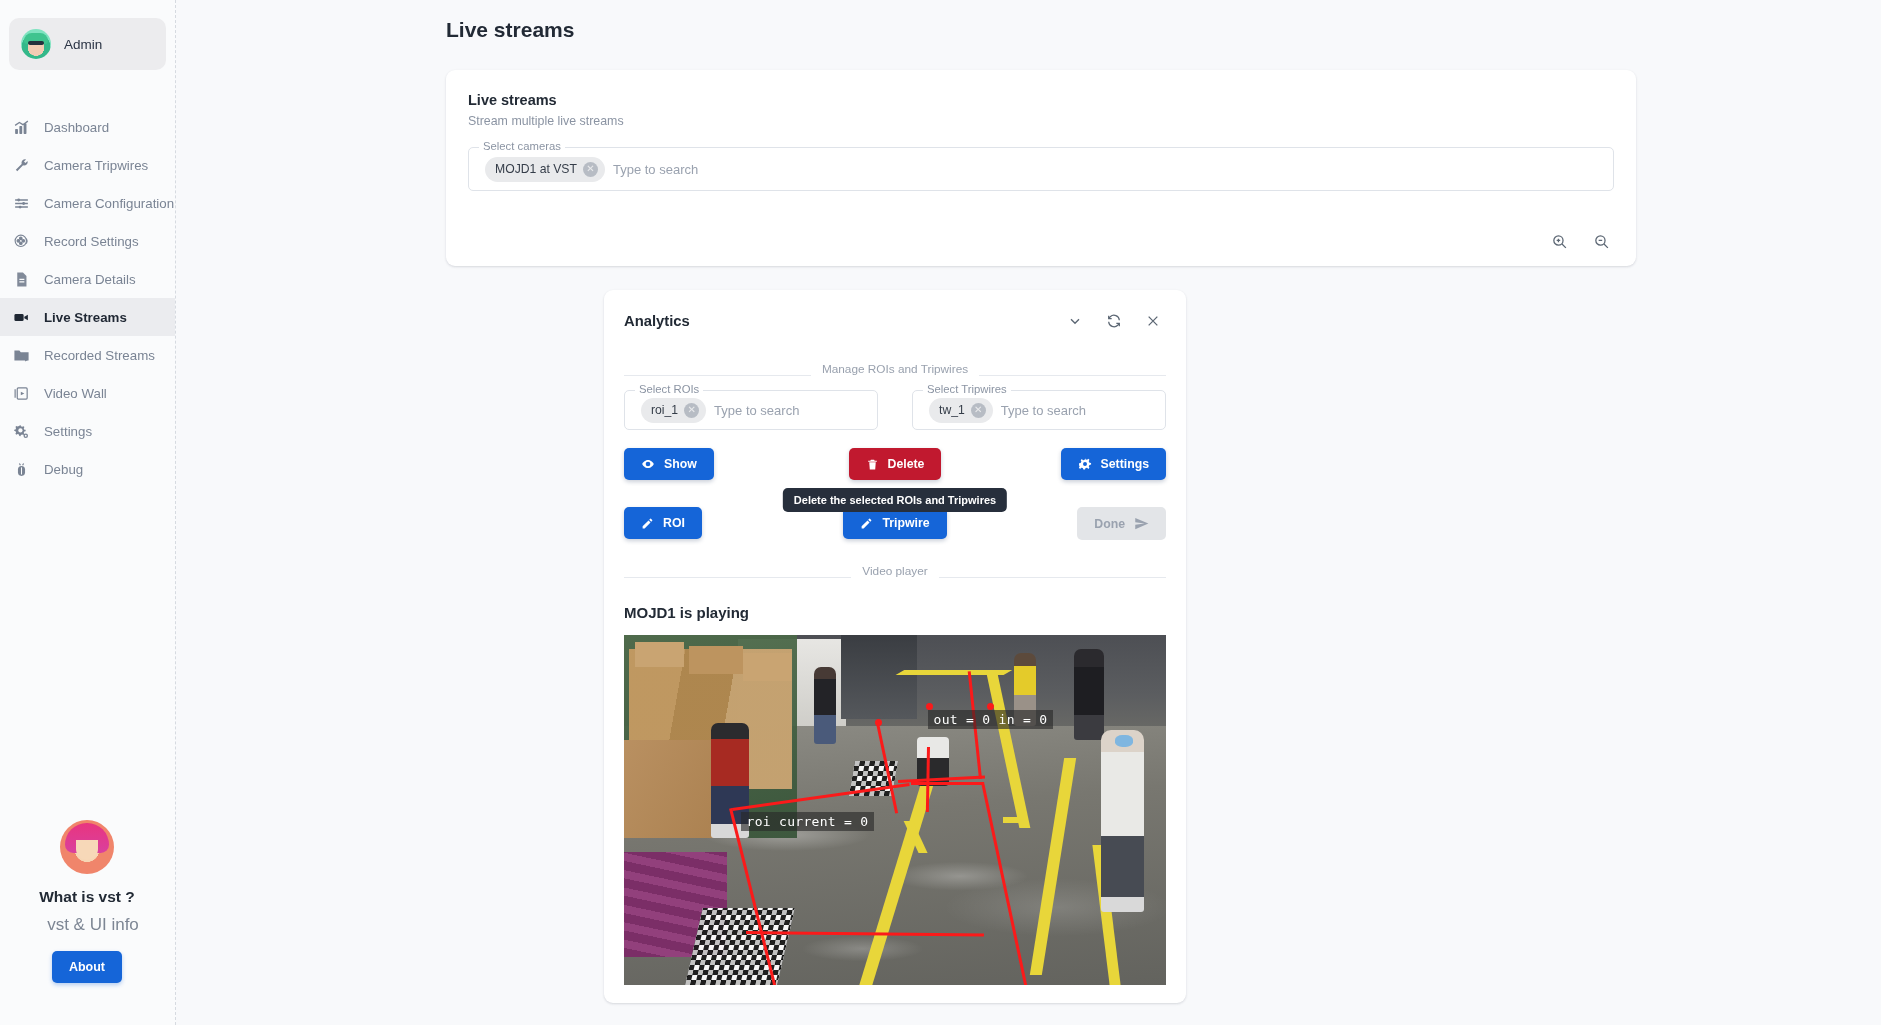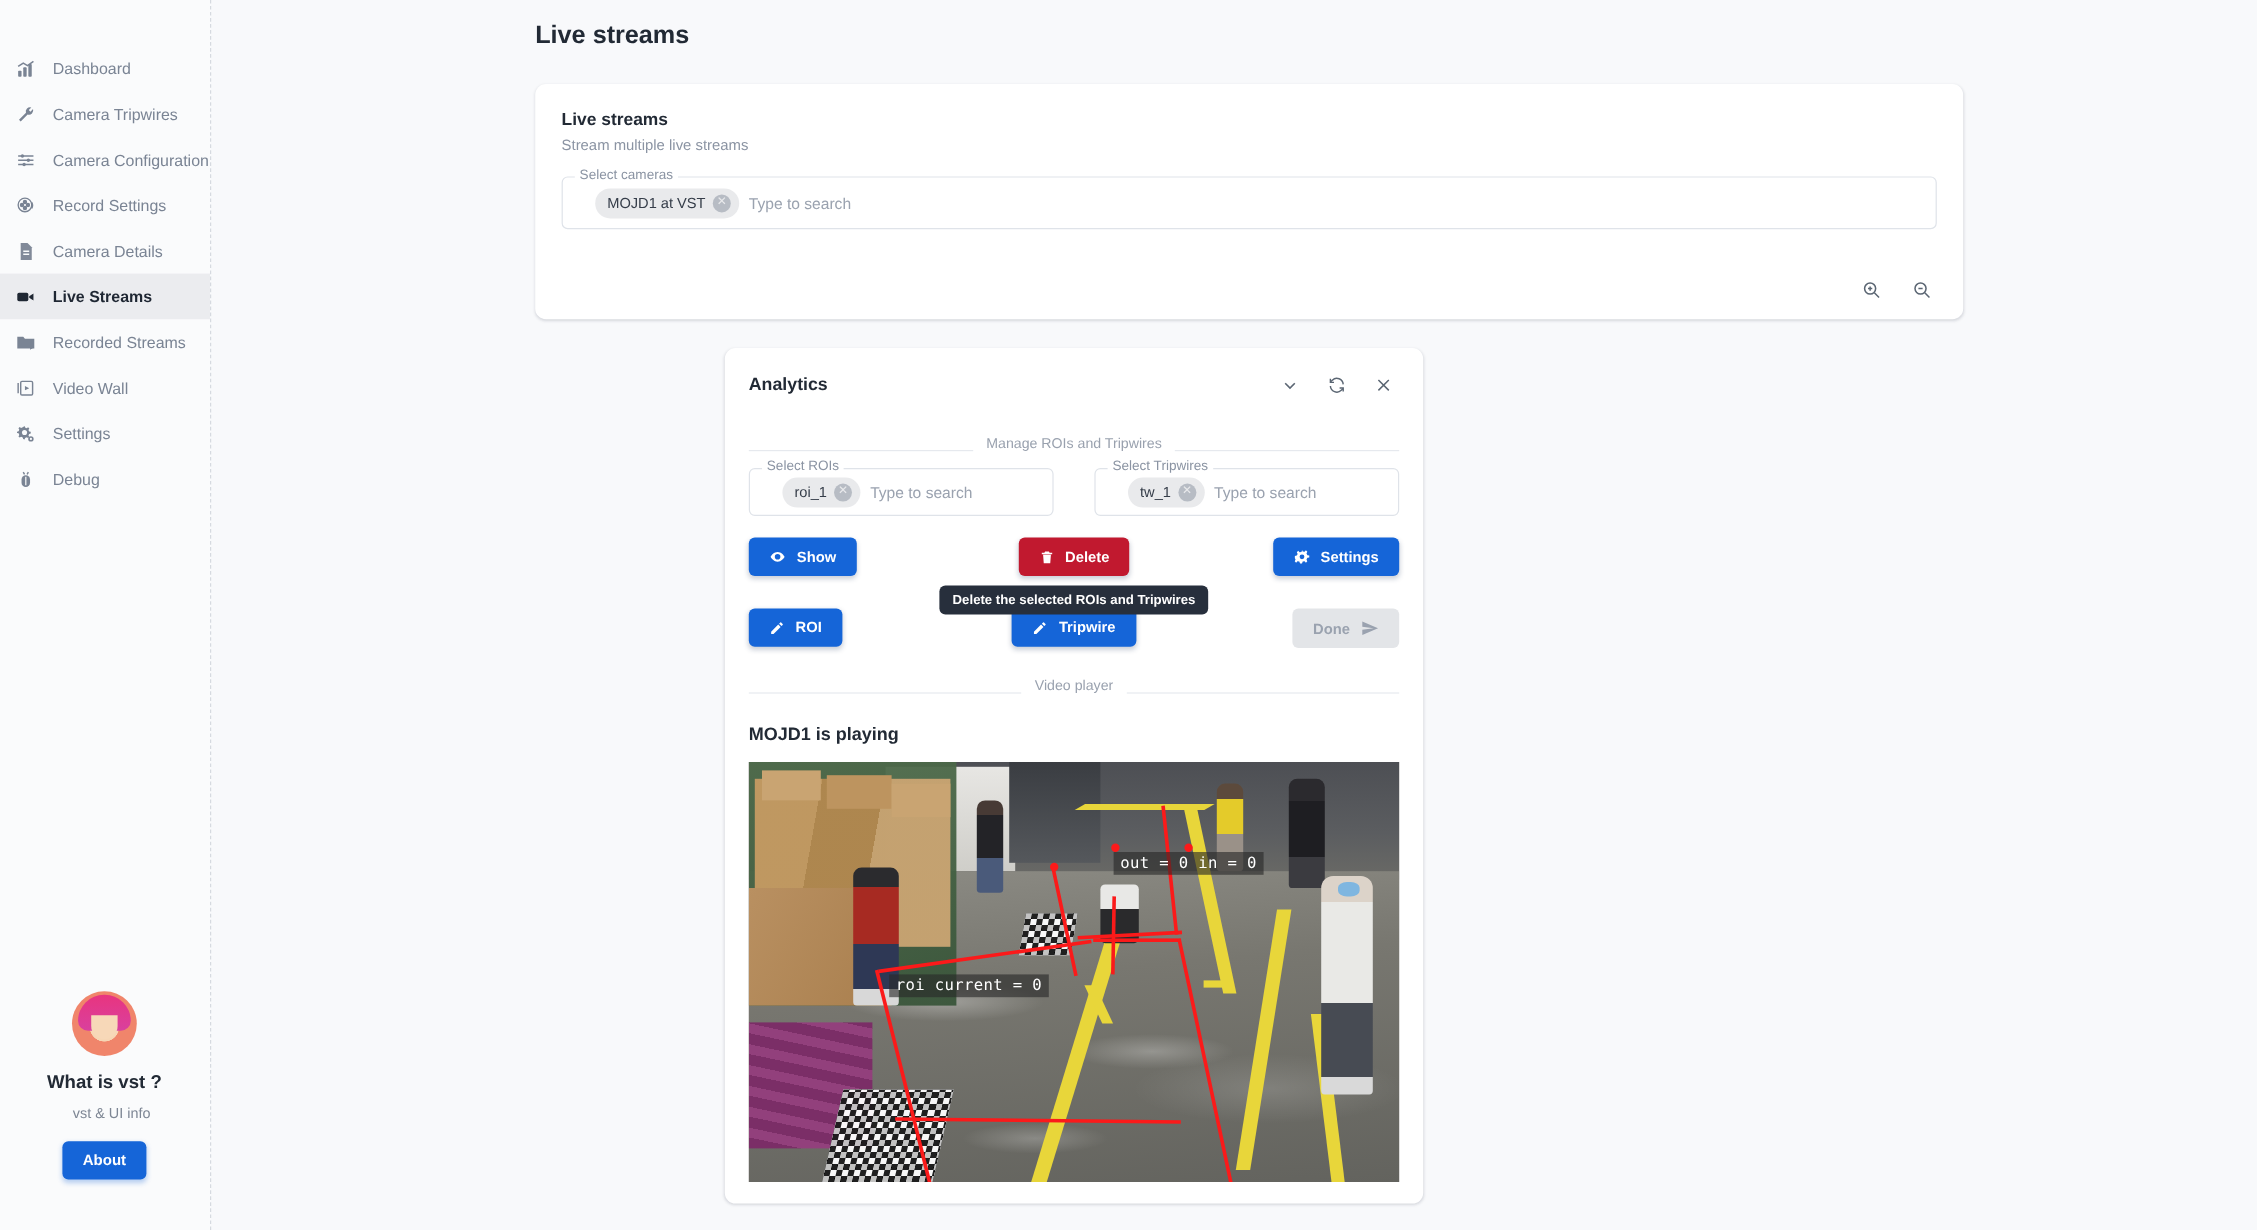--- a/index.html
+++ b/index.html
@@ -82,21 +82,21 @@
   .vst-avatar::before {
     content: ""; position: absolute; left: 5px; right: 5px; top: 3px; height: 30px;
     background: linear-gradient(180deg, #e8357f 0%, #d9409e 100%);
     border-radius: 26px 26px 10px 10px;
   }
   .vst-avatar::after {
     content: ""; position: absolute; left: 16px; right: 16px; top: 20px; height: 20px;
     background: #f7d8b8; border-radius: 0 0 12px 12px;
   }
   .vst-title { font-size: 15.5px; font-weight: bold; color: #222a35; margin-bottom: 9px; }
-  .vst-sub { font-size: 12px; color: #7d8694; margin-bottom: 16px; padding-left: 12px; }
+  .vst-sub { font-size: 17px; color: #7d8694; margin-bottom: 16px; padding-left: 12px; }
   .about-btn {
     display: inline-block;
     background: #1565d8;
     color: #fff;
     font-size: 12.5px;
     font-weight: bold;
     border: none;
     border-radius: 5px;
     padding: 9px 17px;
     cursor: pointer;
@@ -136,21 +136,21 @@
   .ls-sub { font-size: 12.4px; color: #8b94a3; margin-top: 6px; }
 
   .field {
     position: relative;
     margin-top: 19px;
     border: 1px solid #dfe3e9;
     border-radius: 5px;
     min-height: 44px;
     display: flex;
     align-items: center;
-    padding: 0 27px;
+    padding: 0 16px;
     gap: 8px;
   }
   .field-legend {
     position: absolute;
     top: -8px; left: 10px;
     background: #fff;
     padding: 0 4px;
     font-size: 11.3px;
     color: #8b94a3;
   }
@@ -324,20 +324,24 @@
     padding: 2px 6px;
     white-space: nowrap;
     letter-spacing: .3px;
   }
 </style>
 </head>
 <body>
 
 <div class="sidebar">
 
+  <div class="user-chip">
+    <div class="avatar"></div>
+    <span class="user-name">Admin</span>
+  </div>
 
   <nav class="nav">
 
     <div class="nav-item">
       <span class="nav-ico">
         <svg width="17" height="17" viewBox="0 0 24 24" fill="currentColor">
             <rect x="3" y="14" width="4" height="7" rx="1"></rect>
             <rect x="9" y="10" width="4" height="11" rx="1"></rect>
             <rect x="15" y="6" width="4" height="15" rx="1"></rect>
             <path d="M3 9l6-4 5 3 7-5" stroke="currentColor" stroke-width="1.8" fill="none"></path>

